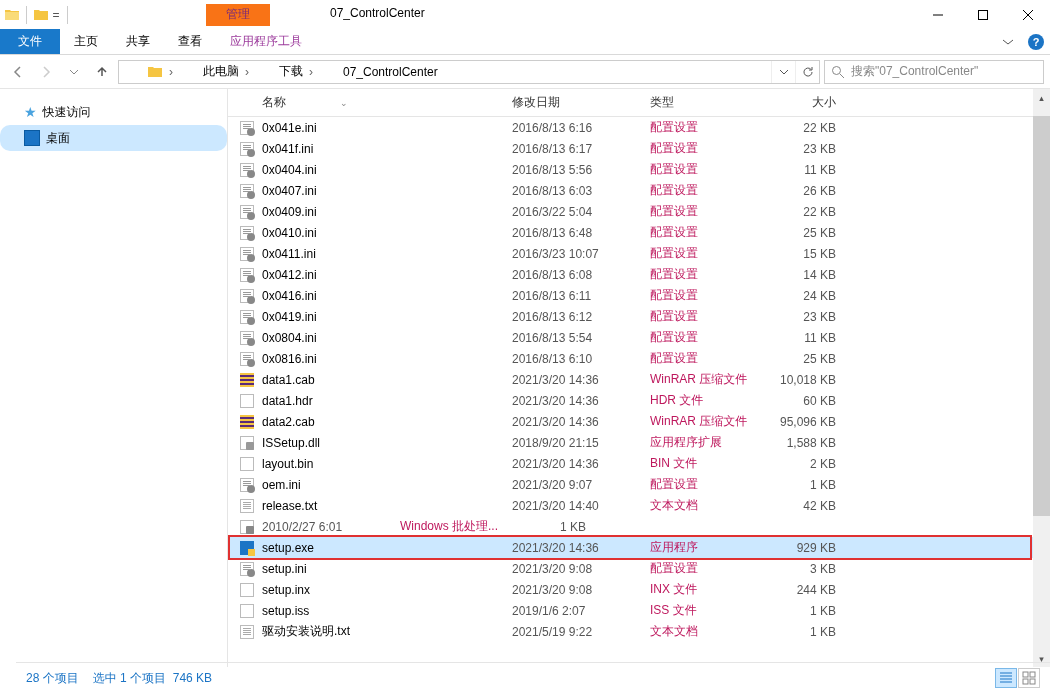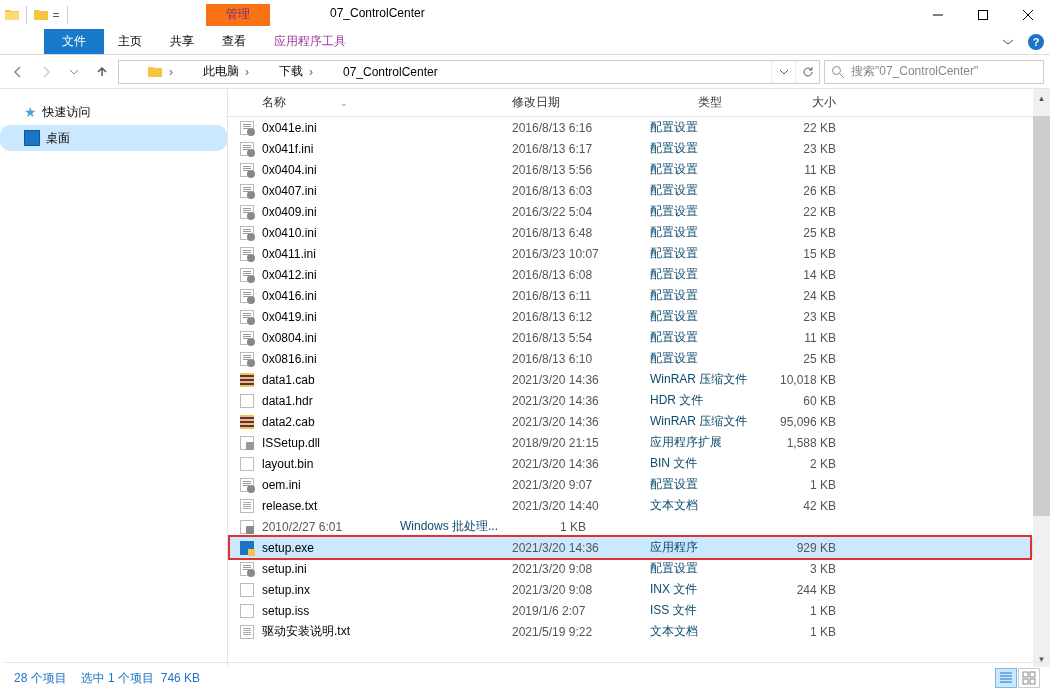--- a/index.html
+++ b/index.html
@@ -9,21 +9,21 @@
 .qat { display: flex; align-items: center; padding: 0 4px; gap: 2px; }
 .qat .folder-icon { width: 16px; height: 16px; }
 .qat .divider { width: 1px; height: 18px; background: #ccc; margin: 0 4px; }
 .qat .small-folder { width: 16px; height: 16px; }
 .qat .chev { width: 10px; height: 22px; display:flex;align-items:center;justify-content:center;color:#555;}
 .tabtag { background: #f97316; color: #7a2a7a; height: 22px; padding: 0 20px; display: flex; align-items: center; margin-left: 130px; font-size: 12px; }
 .title-text { position: absolute; left: 330px; top: 6px; font-size: 12px; color: #000; }
 .win-btns { margin-left: auto; display: flex; height: 100%; }
 .win-btn { width: 45px; height: 29px; display: flex; align-items: center; justify-content: center; color: #000; }
 
-.ribbon { height: 26px; display: flex; align-items: stretch; border-bottom: 1px solid #d9d9d9; padding-left: 44px; }
+.ribbon { height: 26px; display: flex; align-items: stretch; border-bottom: 1px solid #d9d9d9; }
 .ribbon .file-tab { background: #1979ca; color: #fff; padding: 0 18px; display: flex; align-items: center; font-size: 12px; }
 .ribbon .tab { padding: 0 14px; display: flex; align-items: center; font-size: 12px; color: #000; text-align: center; }
 .ribbon .tab.tool { color: #9c3b9c; }
 .ribbon .spacer { flex: 1; }
 .ribbon .chev-down { width: 28px; display:flex;align-items:center;justify-content:center;color:#555;}
 .ribbon .help { width: 28px; display:flex;align-items:center;justify-content:center;}
 .help-circle{width:16px;height:16px;border-radius:50%;background:#1b74c5;color:#fff;display:flex;align-items:center;justify-content:center;font-size:11px;font-weight:bold;}
 
 .navbar { height: 34px; display: flex; align-items: center; padding: 4px 6px; gap: 4px; border-bottom: 1px solid #e5e5e5; }
 .nav-arrow { width: 24px; height: 24px; display:flex;align-items:center;justify-content:center;color:#555; }
@@ -42,31 +42,31 @@
 .side-item { height: 26px; display: flex; align-items: center; padding-left: 24px; gap: 6px; font-size: 12px; }
 .side-item.selected { background: #cce8ff; border-radius: 10px; }
 .star { color: #4aa3df; font-size: 14px; }
 .desktop-icon { width:16px;height:16px;background:#1b74c5;border:1px solid #0a5aa0;}
 
 .listarea { flex: 1; display: flex; flex-direction: column; overflow: hidden; }
 .headers { height: 28px; display: flex; align-items: center; border-bottom: 1px solid #e5e5e5; font-size: 12px; color: #333; padding-left: 12px; }
 .col-icon { width: 22px; }
 .col-name { width: 250px; display:flex;align-items:center;gap:4px;}
 .col-date { width: 138px; }
-.col-type { width: 120px; text-align: center; }
+.col-type { width: 120px; }
 .col-size { width: 76px; text-align: right; padding-right: 10px; }
 .headers .col-name::after{content:"";}
 .headers .dropmark{font-size:9px;color:#888;margin-left:50px;}
 
 .rows { flex: 1; overflow-y: hidden; position: relative; }
 .row { height: 21px; display: flex; align-items: center; padding-left: 12px; font-size: 12px; position: relative; }
 .row .ficon { width: 22px; display:flex;align-items:center;}
 .row .fname { width: 250px; white-space:nowrap;overflow:hidden;text-overflow:ellipsis;}
 .row .fdate { width: 138px; color: #555;}
-.row .ftype { width: 120px; color: #0c4a6e;white-space:nowrap;overflow:hidden;text-overflow:ellipsis;}
+.row .ftype { width: 120px; color: #be185d;white-space:nowrap;overflow:hidden;text-overflow:ellipsis;}
 .row .fsize { width: 76px; text-align: right; padding-right: 10px; color: #555;}
 .row.selected { background: #cce8ff; }
 .highlight-box { position: absolute; border: 2px solid #e03131; pointer-events: none; }
 
 .ini-icon{width:14px;height:14px;background:#fff;border:1px solid #bbb;position:relative;}
 .ini-icon::after{content:"";position:absolute;top:2px;left:2px;width:8px;height:1px;background:#999;box-shadow:0 2px 0 #999,0 4px 0 #999;}
 .gear-overlay::before{content:"";position:absolute;right:-2px;bottom:-2px;width:8px;height:8px;border-radius:50%;background:#888;}
 .cab-stripes{position:relative;width:14px;height:14px;background:#5a2a7a;}
 .cab-stripes::before{content:"";position:absolute;top:0;left:0;right:0;height:14px;background:repeating-linear-gradient(#f5c542 0 2px,#5a2a7a 2px 4px);}
 .hdr-icon{width:14px;height:14px;background:#fff;border:1px solid #bbb;}
@@ -77,21 +77,21 @@
 .bat-icon{width:14px;height:14px;background:#fff;border:1px solid #bbb;position:relative;}
 .bat-icon::after{content:"";position:absolute;right:-1px;bottom:-1px;width:8px;height:8px;background:#888;border-radius:1px;}
 .exe-icon{width:14px;height:14px;background:#1b74c5;position:relative;}
 .exe-icon::after{content:"";position:absolute;right:-1px;bottom:-1px;width:7px;height:7px;background:#f5c542;}
 
 .scrollbar { position: absolute; right: 0; top: 0; bottom: 0; width: 17px; background: #f0f0f0; display:flex;flex-direction:column;}
 .scroll-btn{height:17px;display:flex;align-items:center;justify-content:center;color:#555;font-size:9px;}
 .scroll-track{flex:1;position:relative;}
 .scroll-thumb{position:absolute;left:0;right:0;top:10px;height:400px;background:#cdcdcd;}
 
-.statusbar { position:absolute;bottom:0;left:4px;right:0;height: 26px; border-top: 1px solid #e5e5e5; display: flex; align-items: center; padding: 15px 10px; font-size: 12px; color: #1b74c5; gap: 14px; }
+.statusbar { position:absolute;bottom:0;left:16px;right:0;height: 26px; border-top: 1px solid #e5e5e5; display: flex; align-items: center; padding: 15px 10px; font-size: 12px; color: #1b74c5; gap: 14px; }
 .statusbar .right { margin-left: auto; display: flex; gap: 1px; }
 .view-btn { width: 22px; height: 20px; border: 1px solid #ccc; display:flex;align-items:center;justify-content:center;}
 .view-btn.active{background:#cce8ff;border-color:#7ab8e8;}
 .view-btn svg{width:14px;height:14px;}
 
 svg { display: block; }
 </style>
 </head>
 <body>
 

